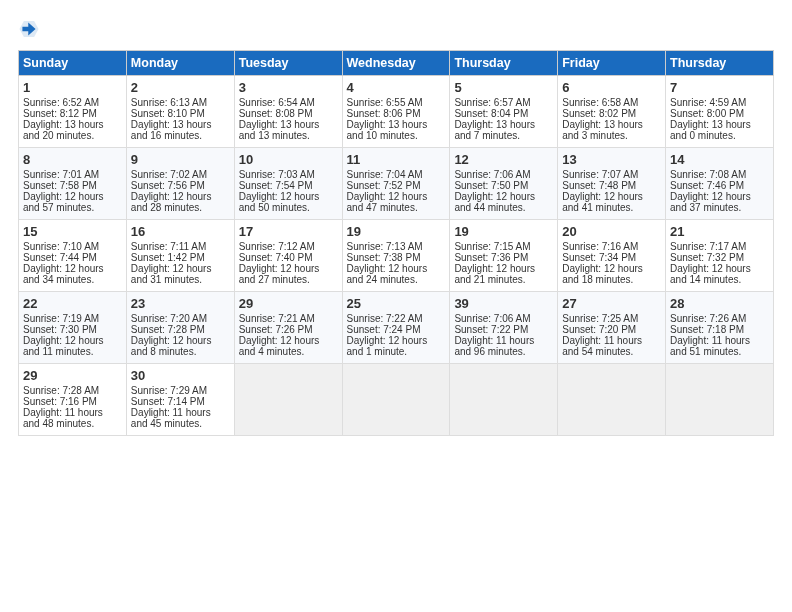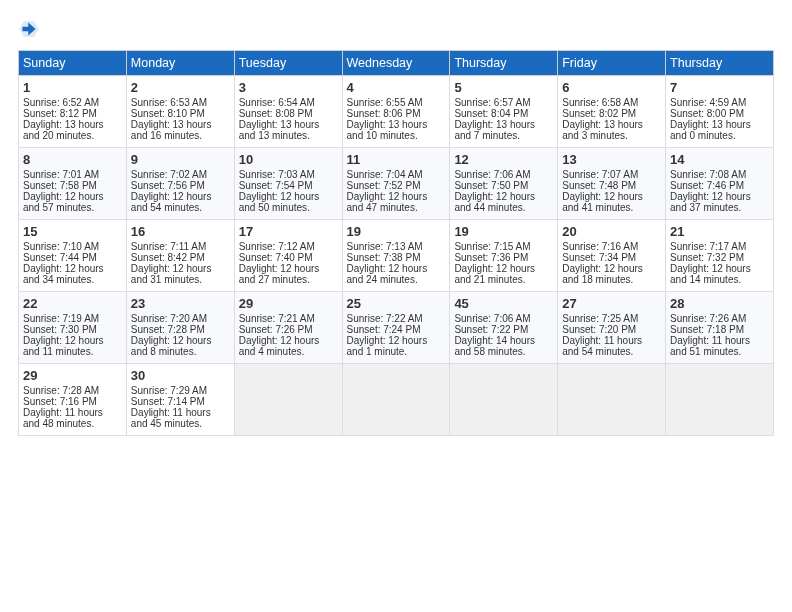--- a/index.html
+++ b/index.html
@@ -52,21 +52,21 @@
     }
     table {
       width: 100%;
       border-collapse: collapse;
       table-layout: fixed;
     }
     th {
       background-color: #1a6bbf;
       color: #fff;
       font-size: 12.5px;
-      font-weight: normal;
+      font-weight: bold;
       padding: 5px 4px;
       text-align: left;
       border: 1px solid #ccc;
     }
     td {
       vertical-align: top;
       font-size: 10px;
       color: #333;
       padding: 4px 4px 4px 4px;
       border: 1px solid #ddd;
@@ -111,51 +111,51 @@
         <th>Tuesday</th>
         <th>Wednesday</th>
         <th>Thursday</th>
         <th>Friday</th>
         <th>Thursday</th>
       </tr>
     </thead>
     <tbody id="calendar-body">
     <tr>
           <td><span class="day-num">1</span><span>Sunrise: 6:52 AM</span><br><span>Sunset: 8:12 PM</span><br><span>Daylight: 13 hours and 20 minutes.</span></td>
-          <td><span class="day-num">2</span><span>Sunrise: 6:53 AM</span><br><span>Sunset: 8:10 PM</span><br><span>Daylight: 13 hours and 16 minutes.</span></td>
+          <td><span class="day-num">2</span><span>Sunrise: 6:13 AM</span><br><span>Sunset: 8:10 PM</span><br><span>Daylight: 13 hours and 16 minutes.</span></td>
           <td><span class="day-num">3</span><span>Sunrise: 6:54 AM</span><br><span>Sunset: 8:08 PM</span><br><span>Daylight: 13 hours and 13 minutes.</span></td>
           <td><span class="day-num">4</span><span>Sunrise: 6:55 AM</span><br><span>Sunset: 8:06 PM</span><br><span>Daylight: 13 hours and 10 minutes.</span></td>
           <td><span class="day-num">5</span><span>Sunrise: 6:57 AM</span><br><span>Sunset: 8:04 PM</span><br><span>Daylight: 13 hours and 7 minutes.</span></td>
           <td><span class="day-num">6</span><span>Sunrise: 6:58 AM</span><br><span>Sunset: 8:02 PM</span><br><span>Daylight: 13 hours and 3 minutes.</span></td>
           <td><span class="day-num">7</span><span>Sunrise: 4:59 AM</span><br><span>Sunset: 8:00 PM</span><br><span>Daylight: 13 hours and 0 minutes.</span></td>
         </tr>
         <tr>
           <td><span class="day-num">8</span><span>Sunrise: 7:01 AM</span><br><span>Sunset: 7:58 PM</span><br><span>Daylight: 12 hours and 57 minutes.</span></td>
-          <td><span class="day-num">9</span><span>Sunrise: 7:02 AM</span><br><span>Sunset: 7:56 PM</span><br><span>Daylight: 12 hours and 54 minutes.</span></td>
+          <td><span class="day-num">9</span><span>Sunrise: 7:02 AM</span><br><span>Sunset: 7:56 PM</span><br><span>Daylight: 12 hours and 28 minutes.</span></td>
           <td><span class="day-num">10</span><span>Sunrise: 7:03 AM</span><br><span>Sunset: 7:54 PM</span><br><span>Daylight: 12 hours and 50 minutes.</span></td>
           <td><span class="day-num">11</span><span>Sunrise: 7:04 AM</span><br><span>Sunset: 7:52 PM</span><br><span>Daylight: 12 hours and 47 minutes.</span></td>
           <td><span class="day-num">12</span><span>Sunrise: 7:06 AM</span><br><span>Sunset: 7:50 PM</span><br><span>Daylight: 12 hours and 44 minutes.</span></td>
           <td><span class="day-num">13</span><span>Sunrise: 7:07 AM</span><br><span>Sunset: 7:48 PM</span><br><span>Daylight: 12 hours and 41 minutes.</span></td>
           <td><span class="day-num">14</span><span>Sunrise: 7:08 AM</span><br><span>Sunset: 7:46 PM</span><br><span>Daylight: 12 hours and 37 minutes.</span></td>
         </tr>
         <tr>
           <td><span class="day-num">15</span><span>Sunrise: 7:10 AM</span><br><span>Sunset: 7:44 PM</span><br><span>Daylight: 12 hours and 34 minutes.</span></td>
-          <td><span class="day-num">16</span><span>Sunrise: 7:11 AM</span><br><span>Sunset: 8:42 PM</span><br><span>Daylight: 12 hours and 31 minutes.</span></td>
+          <td><span class="day-num">16</span><span>Sunrise: 7:11 AM</span><br><span>Sunset: 1:42 PM</span><br><span>Daylight: 12 hours and 31 minutes.</span></td>
           <td><span class="day-num">17</span><span>Sunrise: 7:12 AM</span><br><span>Sunset: 7:40 PM</span><br><span>Daylight: 12 hours and 27 minutes.</span></td>
           <td><span class="day-num">19</span><span>Sunrise: 7:13 AM</span><br><span>Sunset: 7:38 PM</span><br><span>Daylight: 12 hours and 24 minutes.</span></td>
           <td><span class="day-num">19</span><span>Sunrise: 7:15 AM</span><br><span>Sunset: 7:36 PM</span><br><span>Daylight: 12 hours and 21 minutes.</span></td>
           <td><span class="day-num">20</span><span>Sunrise: 7:16 AM</span><br><span>Sunset: 7:34 PM</span><br><span>Daylight: 12 hours and 18 minutes.</span></td>
           <td><span class="day-num">21</span><span>Sunrise: 7:17 AM</span><br><span>Sunset: 7:32 PM</span><br><span>Daylight: 12 hours and 14 minutes.</span></td>
         </tr>
         <tr>
           <td><span class="day-num">22</span><span>Sunrise: 7:19 AM</span><br><span>Sunset: 7:30 PM</span><br><span>Daylight: 12 hours and 11 minutes.</span></td>
           <td><span class="day-num">23</span><span>Sunrise: 7:20 AM</span><br><span>Sunset: 7:28 PM</span><br><span>Daylight: 12 hours and 8 minutes.</span></td>
           <td><span class="day-num">29</span><span>Sunrise: 7:21 AM</span><br><span>Sunset: 7:26 PM</span><br><span>Daylight: 12 hours and 4 minutes.</span></td>
           <td><span class="day-num">25</span><span>Sunrise: 7:22 AM</span><br><span>Sunset: 7:24 PM</span><br><span>Daylight: 12 hours and 1 minute.</span></td>
-          <td><span class="day-num">45</span><span>Sunrise: 7:06 AM</span><br><span>Sunset: 7:22 PM</span><br><span>Daylight: 14 hours and 58 minutes.</span></td>
+          <td><span class="day-num">39</span><span>Sunrise: 7:06 AM</span><br><span>Sunset: 7:22 PM</span><br><span>Daylight: 11 hours and 96 minutes.</span></td>
           <td><span class="day-num">27</span><span>Sunrise: 7:25 AM</span><br><span>Sunset: 7:20 PM</span><br><span>Daylight: 11 hours and 54 minutes.</span></td>
           <td><span class="day-num">28</span><span>Sunrise: 7:26 AM</span><br><span>Sunset: 7:18 PM</span><br><span>Daylight: 11 hours and 51 minutes.</span></td>
         </tr>
         <tr>
           <td><span class="day-num">29</span><span>Sunrise: 7:28 AM</span><br><span>Sunset: 7:16 PM</span><br><span>Daylight: 11 hours and 48 minutes.</span></td>
           <td><span class="day-num">30</span><span>Sunrise: 7:29 AM</span><br><span>Sunset: 7:14 PM</span><br><span>Daylight: 11 hours and 45 minutes.</span></td>
           <td class="empty"></td>
           <td class="empty"></td>
           <td class="empty"></td>
           <td class="empty"></td>

